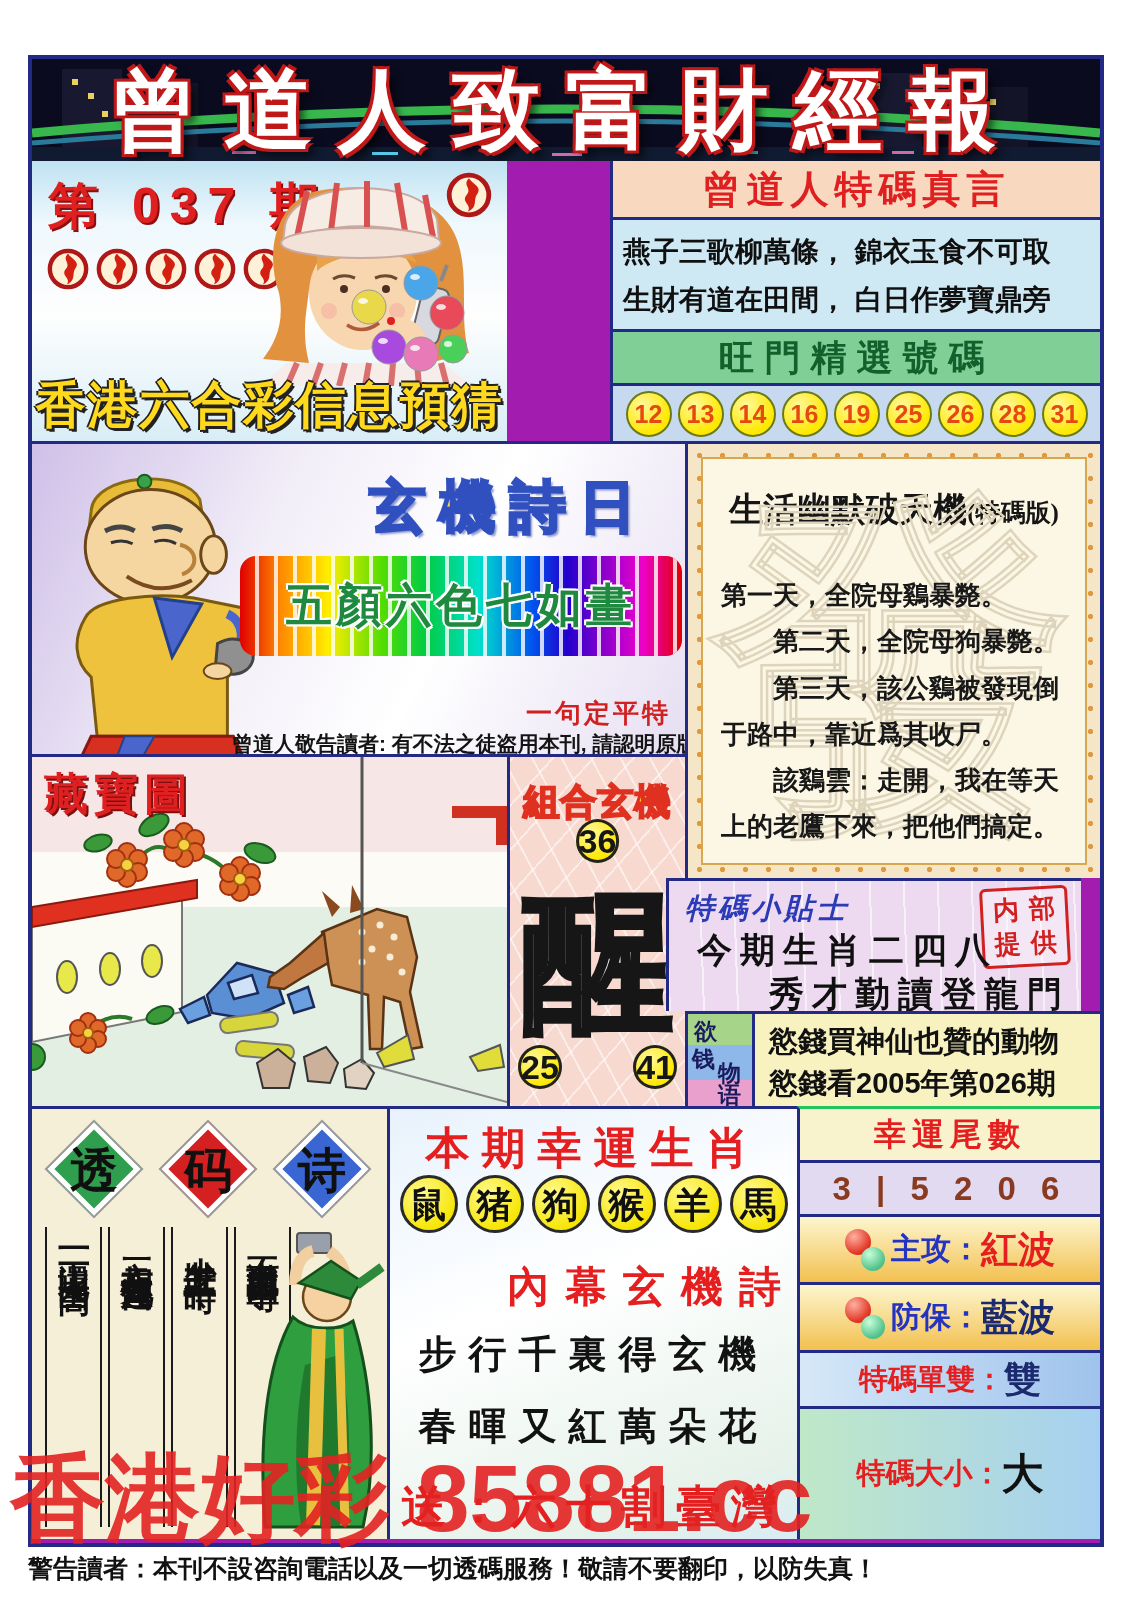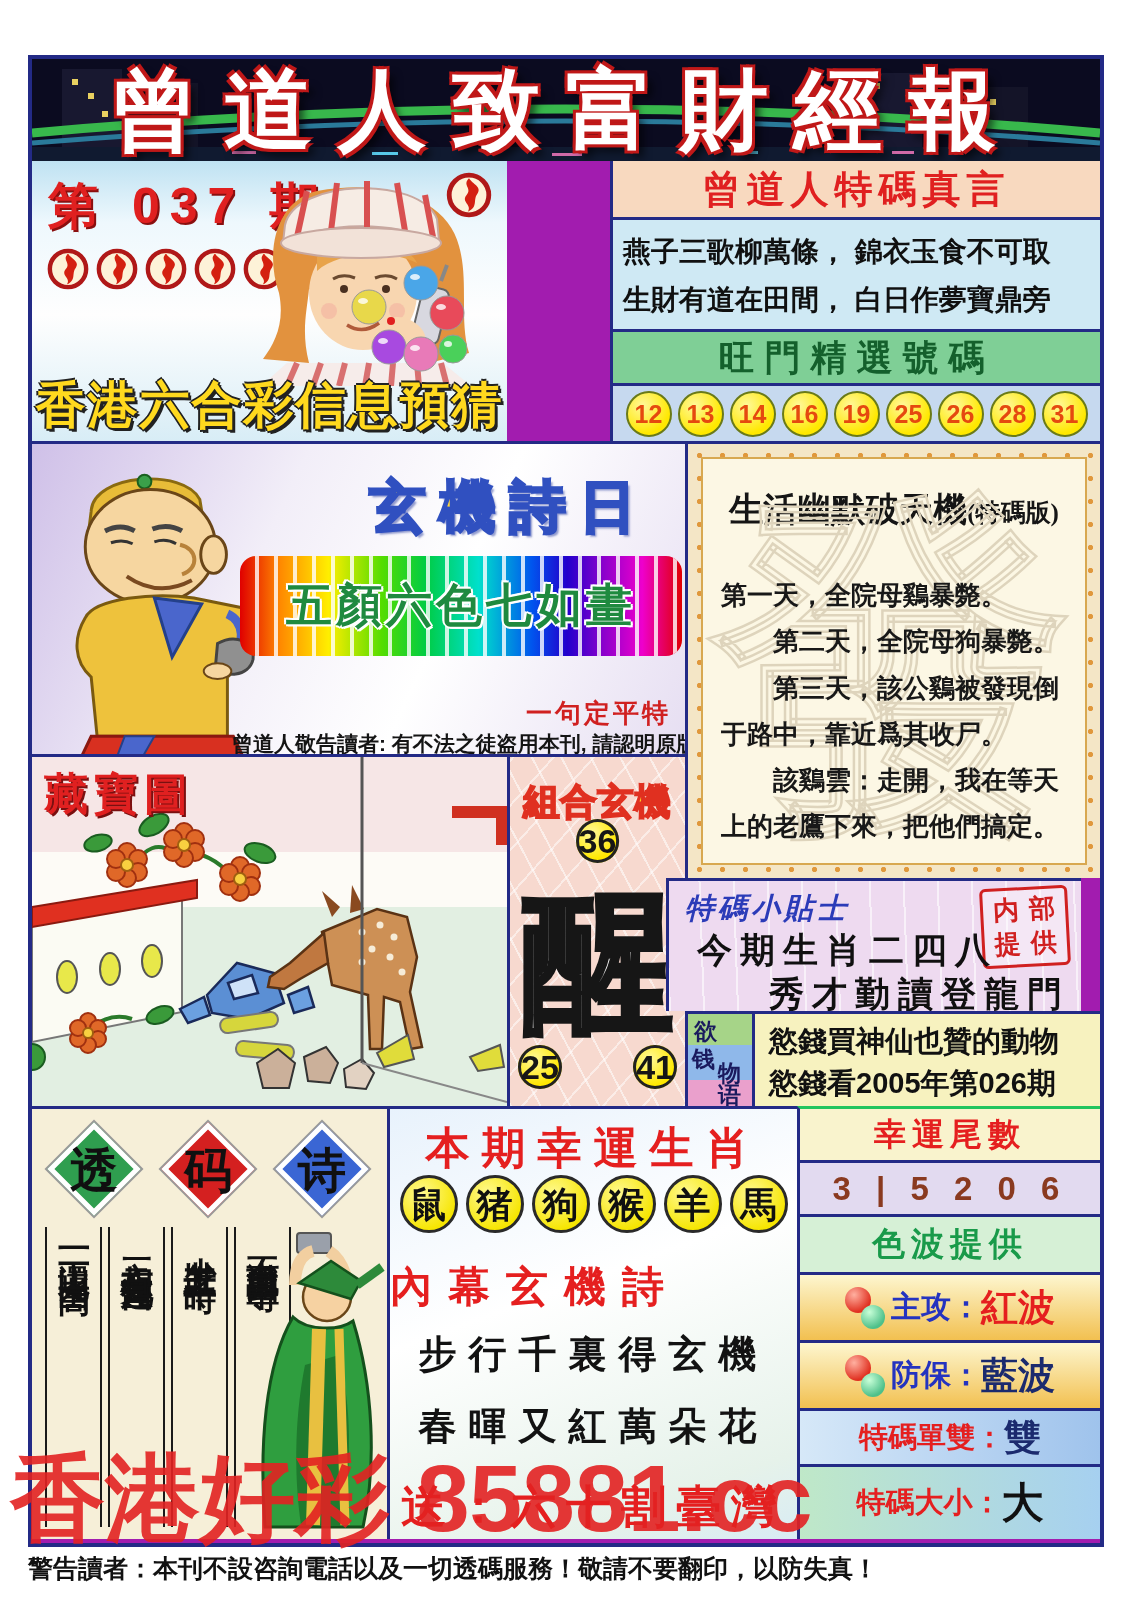--- a/index.html
+++ b/index.html
@@ -146,21 +146,21 @@
   
   .luckyCell { left:355px; top:1047px; width:410px; height:433px; border-left:3px solid #232a86;
     border-top:3px solid #232a86;
     background:linear-gradient(160deg,#e8f2fc,#ffffff 42%,#e6f2ea 85%,#d8ecf4); }
   .luckyTitle { position:absolute; top:10px; width:100%; text-align:center; font-size:44px;
     font-weight:bold; color:#e51f1f; letter-spacing:12px; white-space:nowrap; }
   .zodiacRow { position:absolute; top:66px; width:100%; display:flex; justify-content:center; gap:8px; }
   .zodiacBall { width:58px; height:58px; border-radius:50%; border:3px solid #2a2a2a;
     background:radial-gradient(circle at 35% 30%,#fff98f,#f6e500 75%); text-align:center;
     line-height:53px; font-size:36px; font-weight:bold; color:#101010; }
-  .neimuTitle { position:absolute; top:150px; width:100%; text-align:left; font-size:42px;
+  .neimuTitle { position:absolute; top:150px; width:100%; text-align:right; font-size:42px;
     font-weight:bold; color:#e51f1f; letter-spacing:16px; white-space:nowrap; }
   .luckyL1 { position:absolute; top:220px; width:100%; text-align:center; font-size:38px;
     font-weight:bold; color:#121212; letter-spacing:12px; white-space:nowrap; }
   .luckyL2 { position:absolute; top:292px; width:100%; text-align:center; font-size:38px;
     font-weight:bold; color:#121212; letter-spacing:12px; white-space:nowrap; }
   .luckyGift { position:absolute; top:368px; width:100%; text-align:center; font-size:45px;
     font-weight:bold; color:#e51f1f; letter-spacing:10px; white-space:nowrap; }
 
   
   .panelCell { left:765px; top:1047px; width:303px; height:433px; border-left:3px solid #232a86;
@@ -560,21 +560,20 @@
       </div>
       <div class="neimuTitle">內幕玄機詩</div>
       <div class="luckyL1">步行千裏得玄機</div>
       <div class="luckyL2">春暉又紅萬朵花</div>
       <div class="luckyGift">送：六十割臺灣</div>
     </div>
 
     <div class="cell panelCell">
       <div class="pRow pTail">幸運尾數</div>
       <div class="pRow pTailV">3 | 5 2 0 6</div>
-      <div class="pRow pSebo">色波提供</div>
       <div class="pRow pMain">
         <span class="ballsIcon">
             <i class="r"></i>
             <i class="g"></i>
           </span>
         <span class="pLabelB">主攻：</span>
         <span class="pValR">紅波</span>
       </div>
       <div class="pRow pGuard">
         <span class="ballsIcon">

